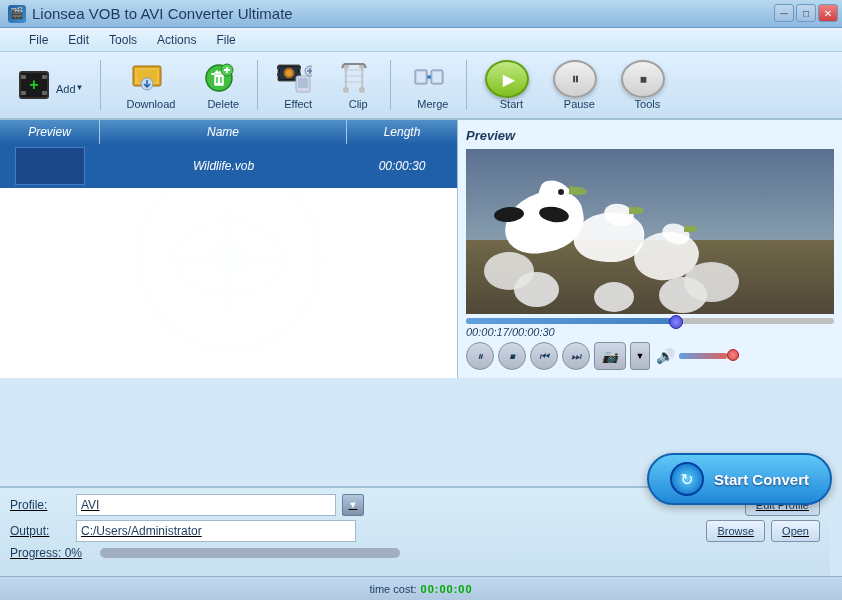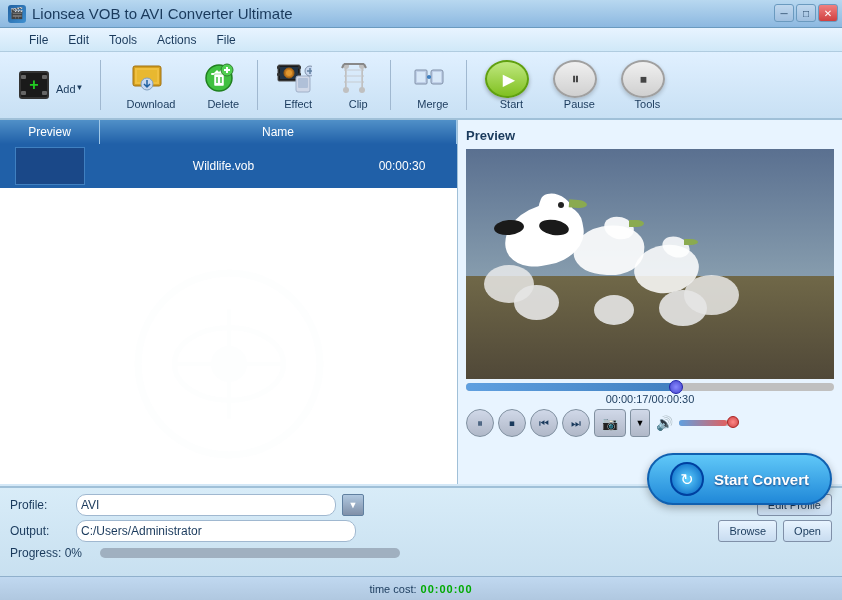--- a/index.html
+++ b/index.html
@@ -257,21 +257,21 @@
       position: absolute;
       top: -3px;
       left: 57%;
       width: 14px; height: 14px;
       background: radial-gradient(circle, #8888ff, #4444cc);
       border-radius: 50%;
       border: 1px solid #2222aa;
       transform: translateX(-50%);
     }
     #time-display {
-      text-align: center;
+      text-align: left;
       font-size: 11px;
       color: #1a3a5c;
       margin-top: 2px;
     }
     #video-controls {
       display: flex;
       align-items: center;
       gap: 4px;
       margin-top: 4px;
     }
@@ -344,21 +344,21 @@
     .bb-label {
       font-size: 12px;
       color: #1a3a5c;
       min-width: 60px;
     }
     .bb-input {
       flex: 1;
       height: 22px;
       background: white;
       border: 1px solid #a0b8d0;
-      border-radius: 10px;
+      border-radius: 0;
       padding: 0 4px;
       font-size: 12px;
       color: #1a3a5c;
     }
     .bb-dropdown {
       width: 22px; height: 22px;
       background: linear-gradient(to bottom, #b0c8e0, #8090a8);
       border: 1px solid #6080a0;
       border-radius: 2px;
       display: flex; align-items: center; justify-content: center;
@@ -570,30 +570,33 @@
 
     <div class="tb-btn">
       <div class="play-btn play-btn-stop">
         <span style="color:#444;font-size:14px;">⏹</span>
       </div>
       <span class="tb-label">Tools</span>
     </div>
 
   </div>
 
-  <div id="main" style="display:flex;height:364px;">
+  <div id="main" style="display:flex;height:258px;font-style:italic;">
 
     <div id="file-list" style="width:458px;background:white;border-right:1px solid #a0c0d8;display:flex;flex-direction:column;position:relative;overflow:hidden;">
 
       <div id="file-list-header">
         <div class="col-header col-preview">
           <span>Preview</span>
         </div>
         <div class="col-header col-name">
           <span>Name</span>
+        </div>
+        <div class="col-header col-length" style="border-right:none;">
+          <span>Length</span>
         </div>
       </div>
 
       <div class="file-row">
         <div class="col-preview">
           <div class="file-thumbnail" style="background:#1a4888;"></div>
         </div>
         <div class="col-name">
           <span>Wildlife.vob</span>
         </div>
@@ -672,21 +675,21 @@
         <div class="vc-dropdown">▼</div>
         <span class="vc-volume">🔊</span>
         <div id="volume-bar">
           <div id="volume-fill"></div>
           <div id="vol-thumb"></div>
         </div>
       </div>
     </div>
   </div>
 
-  <div id="bottom-bar" style="position:absolute;bottom:24px;left:0;right:0;height:90px;background:linear-gradient(to bottom,#d8ecf8,#c8e0f0);border-top:2px solid #a0c0d8;padding:6px 10px;display:flex;flex-direction:column;gap:4px;">
+  <div id="bottom-bar" style="position:absolute;bottom:24px;left:0;right:12px;height:90px;background:linear-gradient(to bottom,#d8ecf8,#c8e0f0);border-top:2px solid #a0c0d8;padding:6px 10px;display:flex;flex-direction:column;gap:4px;text-decoration:underline;">
 
     <div class="bb-row">
       <span class="bb-label">Profile:</span>
       <input class="bb-input" value="AVI" style="max-width: 260px;" readonly="">
       <div class="bb-dropdown">▼</div>
       <div style="flex:1;"></div>
       <button class="bb-btn">Edit Profile</button>
     </div>
 
     <div class="bb-row">

